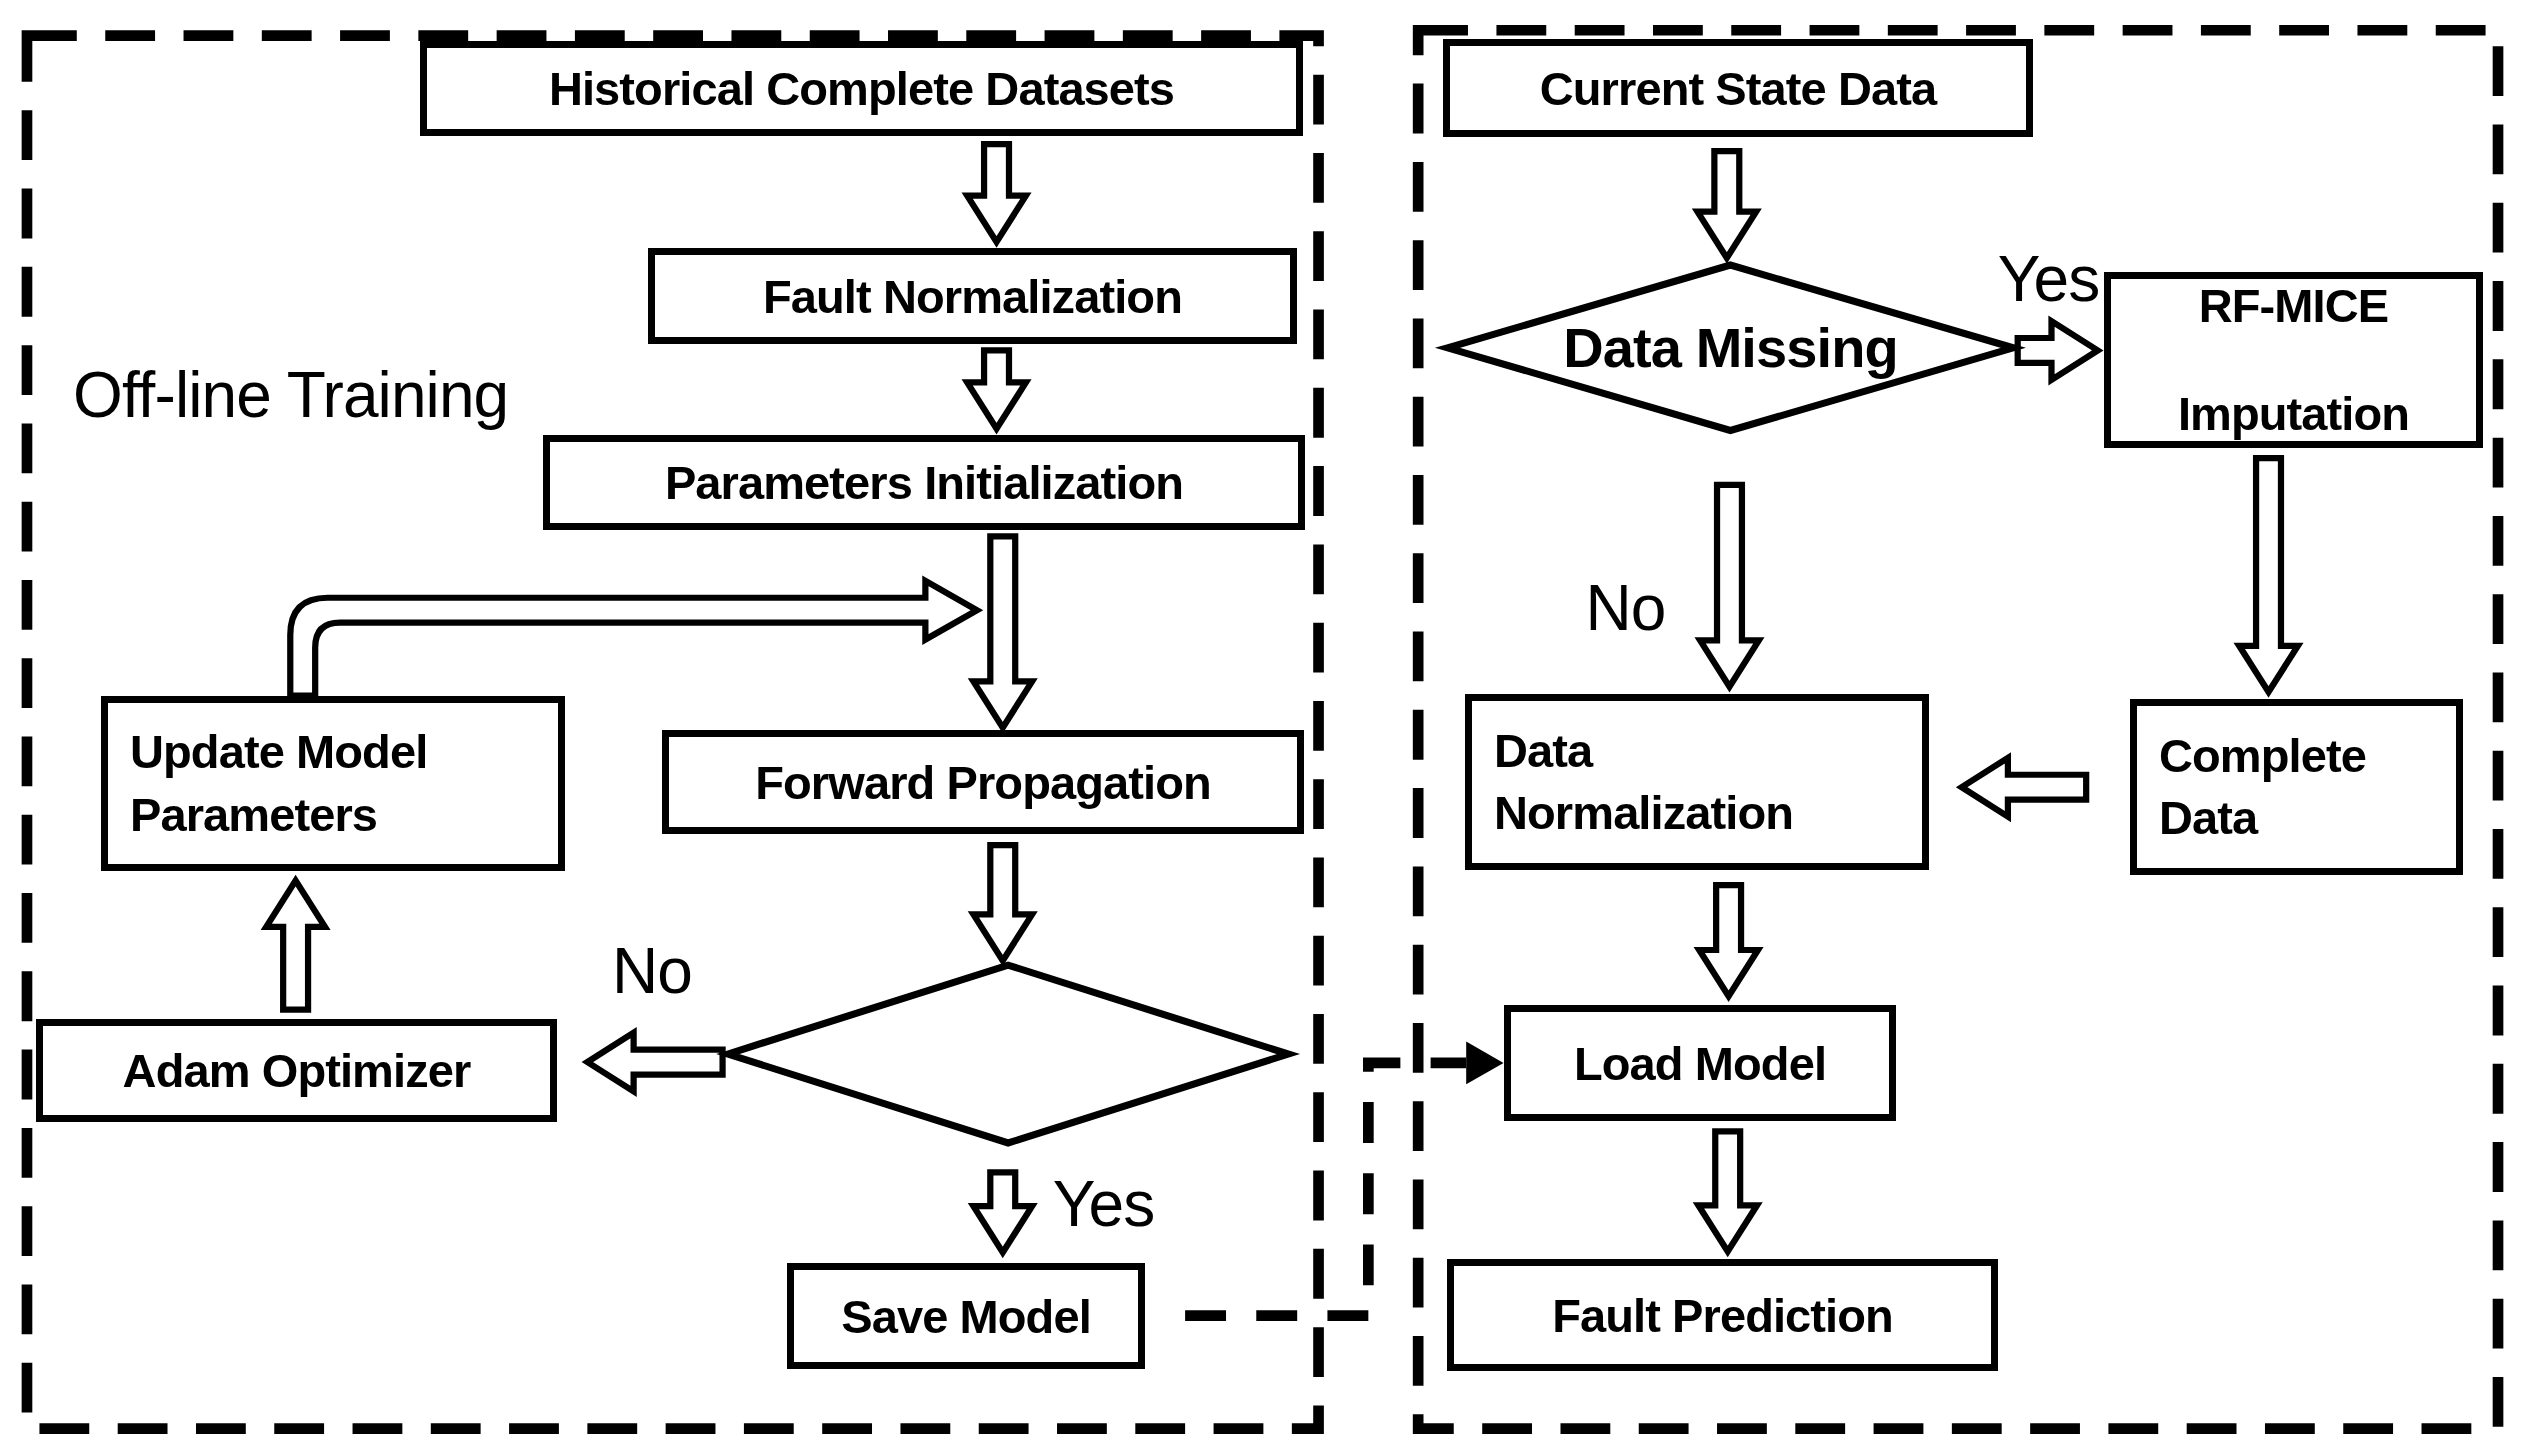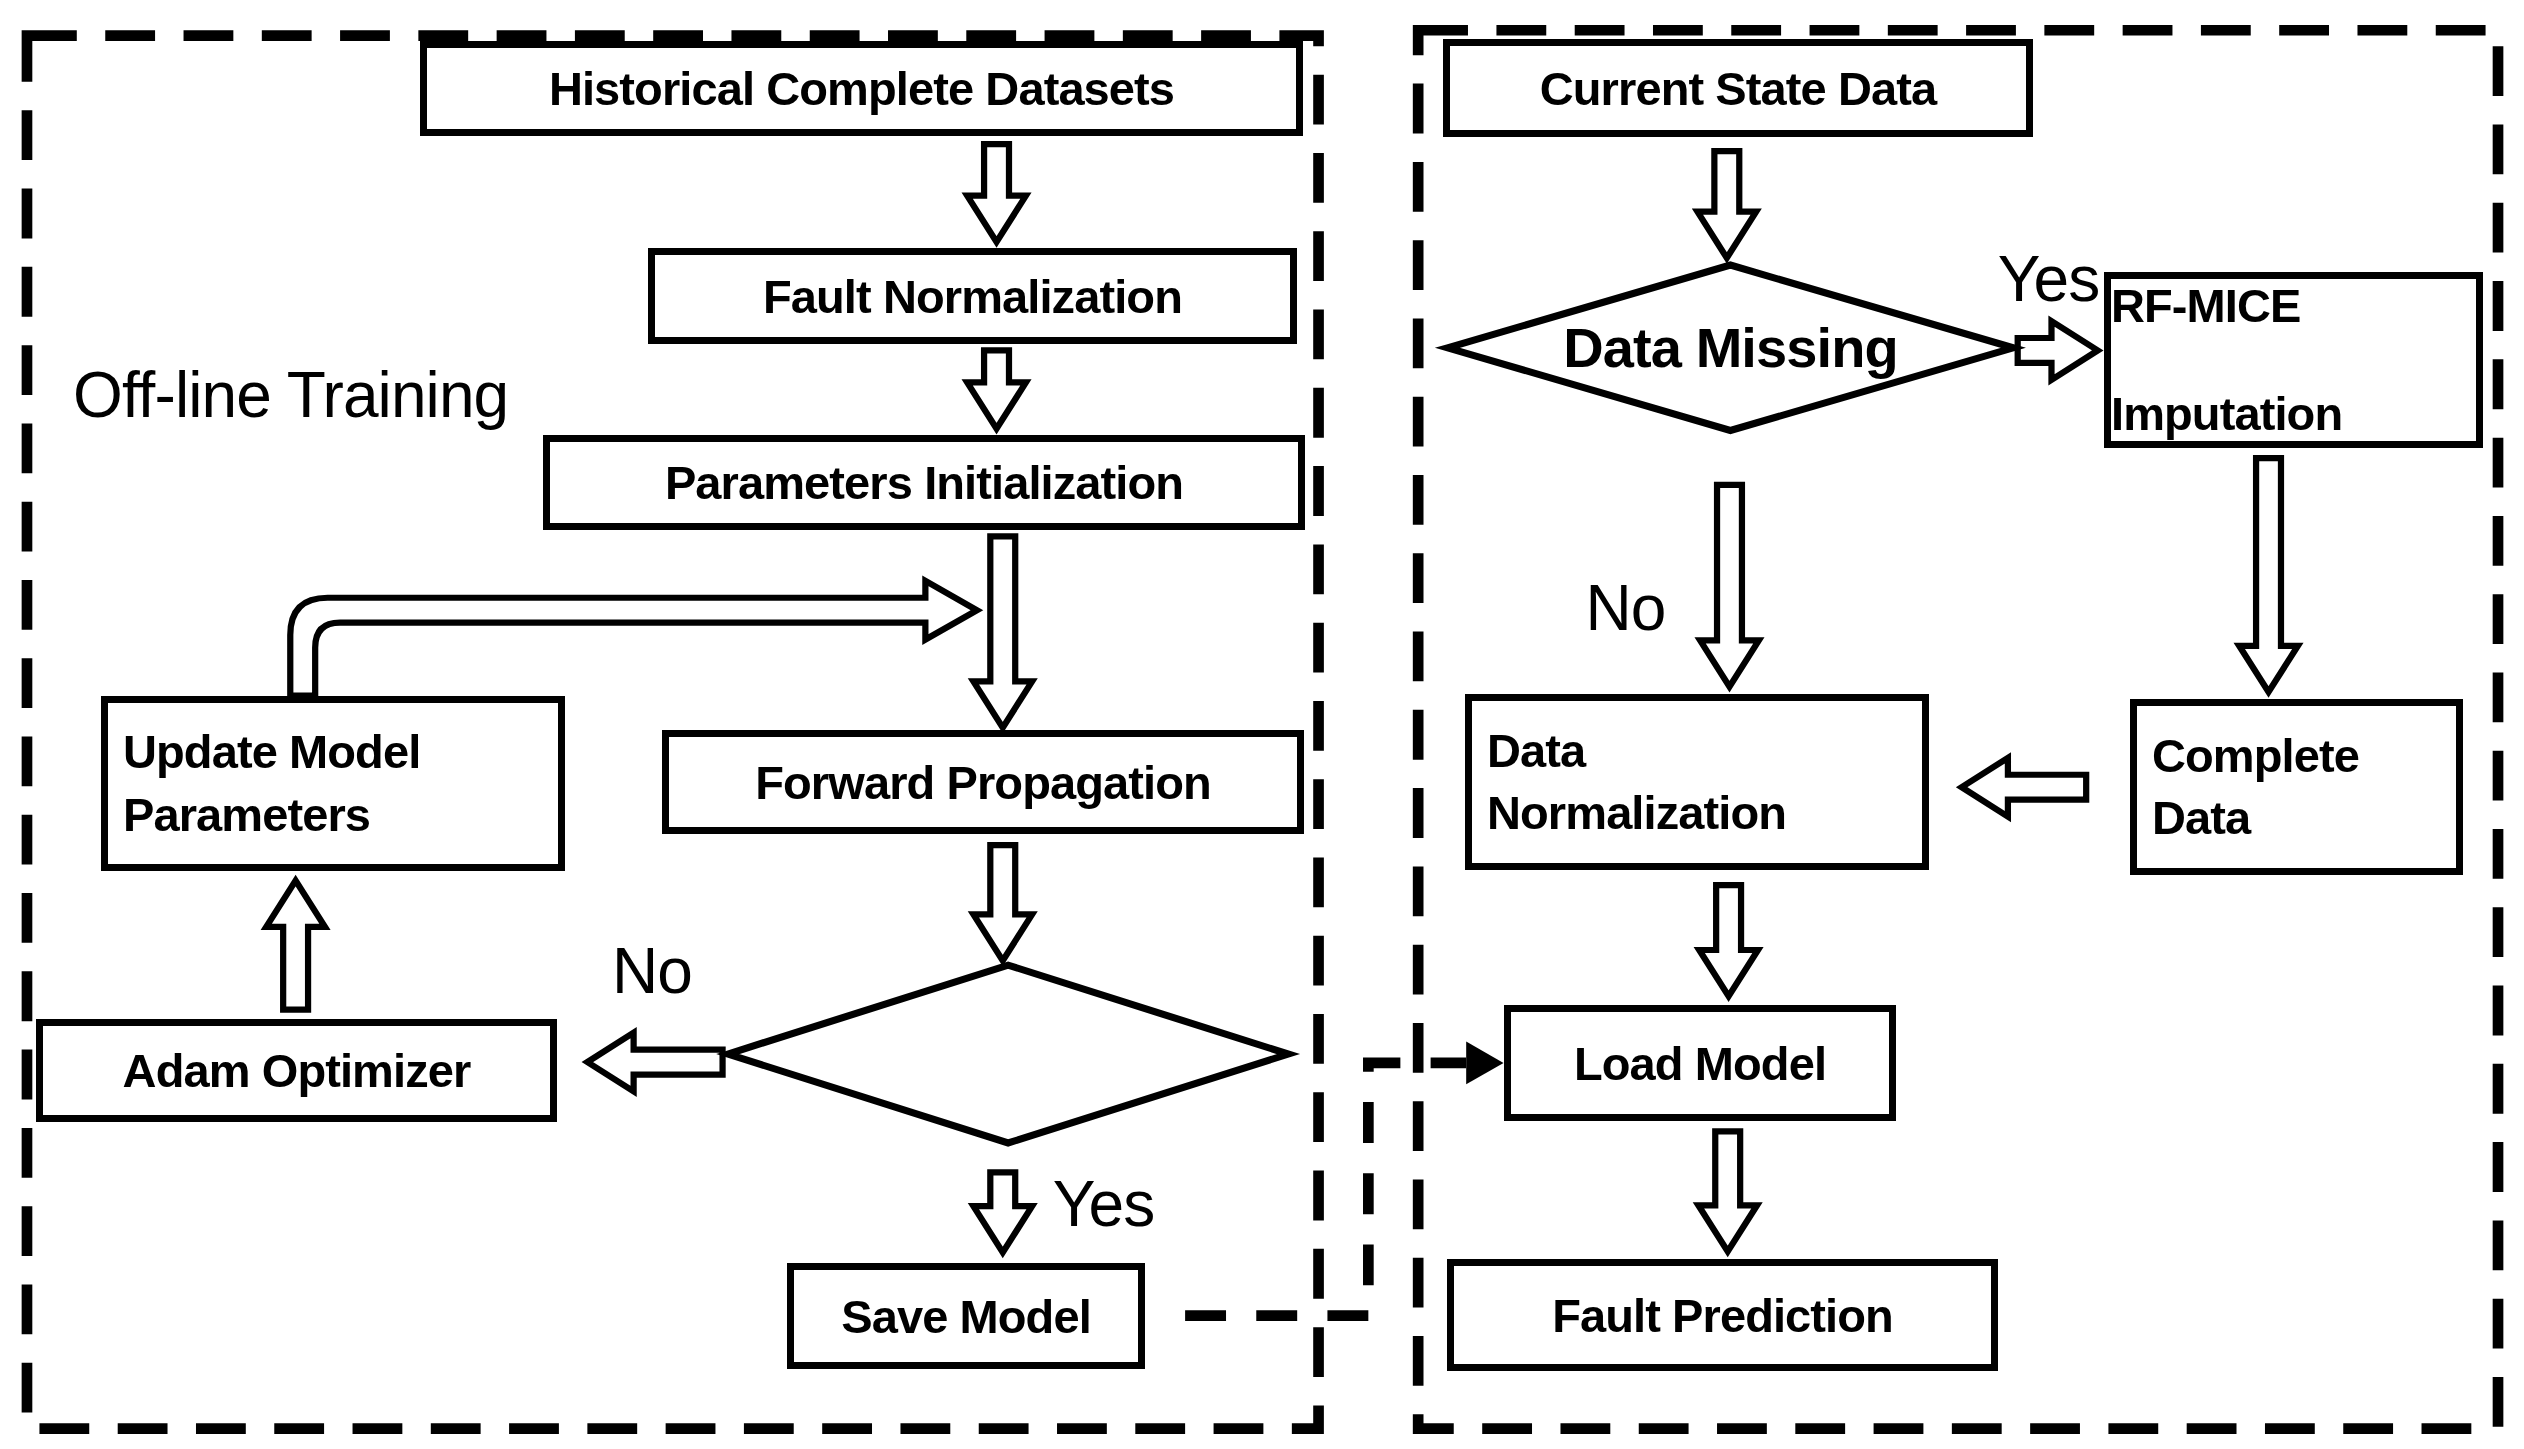--- a/index.html
+++ b/index.html
@@ -28,24 +28,24 @@
     font-size: 47px;
     font-weight: 700;
     letter-spacing: -0.9px;
     white-space: nowrap;
     line-height: 1.0;
   }
   .node.two-line {
     flex-direction: column;
     justify-content: center;
     align-items: flex-start;
-    padding-left: 15px;
+    padding-left: 22px;
     line-height: 1.32;
   }
-  .node.two-line.center { align-items: flex-start; padding-left: 0; gap: 45px; }
+  .node.two-line.center { align-items: center; padding-left: 0; gap: 45px; }
   .diamond-label {
     position: absolute;
     display: flex;
     align-items: center;
     justify-content: center;
     font-size: 56px;
     font-weight: 700;
     letter-spacing: -0.9px;
     white-space: nowrap;
     background: transparent;

